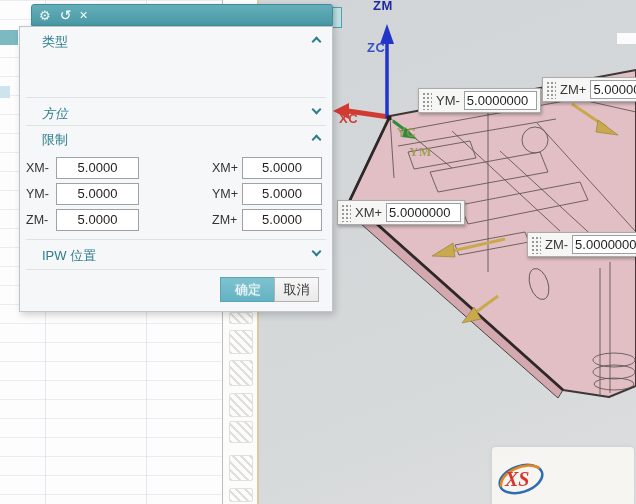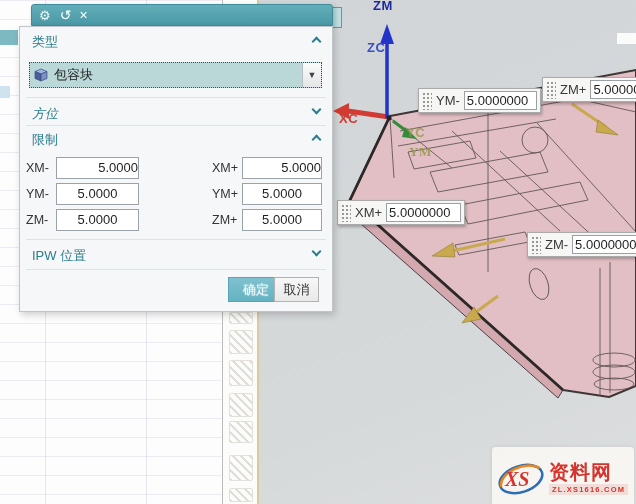--- a/index.html
+++ b/index.html
@@ -22,21 +22,21 @@
     background:repeating-linear-gradient(45deg, rgba(190,186,178,.45) 0 2px, transparent 2px 6px); }
 
   
   .viewport { position:absolute; left:259px; top:0; width:377px; height:504px; overflow:hidden;
     background:linear-gradient(160deg, #d2d5d7 0%, #d6d9da 70%, #dcdedf 100%); }
   .viewport svg { position:absolute; left:0; top:0; }
   .axl { position:absolute; font-size:13px; font-weight:bold; letter-spacing:.5px; }
   .axl.zm { left:114px; top:-2px; color:#1c2a9e; }
   .axl.zc { left:108px; top:40px; color:#3a50c8; }
   .axl.xc { left:80px; top:111px; color:#cd4038; }
-  .axl.yc { left:147px; top:125px; color:rgba(150,150,70,.75); }
+  .axl.yc { left:138px; top:125px; color:rgba(150,150,70,.75); }
   .axl.ym { left:150px; top:144px; color:rgba(150,150,70,.85);font-family:Liberation Serif, serif; }
   .ui-frag { position:absolute; left:358px; top:33px; width:19px; height:11px; background:#fbfbfb; }
 
   
   .callout { position:absolute; height:25px; display:flex; align-items:center; gap:4px;
     background:#f6f6f4; border:1px solid #aaaaaa; box-shadow:1px 2px 3px rgba(0,0,0,.28);
     padding:2px 3px 2px 2px; }
   .handle { width:11px; height:19px; flex:0 0 auto;
     background-image:radial-gradient(circle, #989898 1px, transparent 1.2px);
     background-size:4px 4px; background-position:1px 1px; }
@@ -57,21 +57,21 @@
   .dlg-title { position:absolute; left:12px; top:0; right:0; height:22px;
     background:linear-gradient(#63aeb9, #4a99a6); border:1px solid #3f8d9b;
     border-radius:3px 3px 0 0; display:flex; align-items:center; color:#fff;
     box-shadow:2px 2px 5px rgba(0,0,0,.22); }
   .dlg-title .gear { font-size:13px; margin:0 6px 0 7px; color:#eef6f6; }
   .dlg-title .ttl { flex:1; font-size:13px; font-weight:bold; letter-spacing:1px; }
   .tbtn { width:18px; text-align:center; font-size:14px; color:#fff; cursor:default; }
   .dlg-body { position:absolute; left:0; top:22px; right:0; bottom:0; background:#f6f7f8;
     border:1px solid #bfc6ca; box-shadow:2px 3px 7px rgba(0,0,0,.18); }
 
-  .sec-label { position:absolute; left:12px; font-size:13px; color:#2b7d8c; }
+  .sec-label { position:absolute; left:22px; font-size:13px; color:#2b7d8c; }
   .chev { position:absolute; left:293px; width:8px; height:8px; }
   .chev i { position:absolute; left:0; top:1px; width:7px; height:7px;
     border-right:2px solid #2b7d8c; border-bottom:2px solid #2b7d8c; }
   .chev.up i   { transform:rotate(-135deg); top:3px; }
   .chev.down i { transform:rotate(45deg); top:-1px; }
 
   .divider { position:absolute; left:6px; right:6px; height:1px; background:#dde2e5; }
 
   .dropdown { position:absolute; left:9px; top:35px; width:293px; height:26px;
     background:#bad8d7; border:1px dotted #4a4a4a; display:flex; align-items:center; }
@@ -79,26 +79,26 @@
   .dropdown .dtext { flex:1; font-size:13px; color:#222; }
   .dd-btn { width:19px; height:24px; background:linear-gradient(#fbfbfb,#e4e6e8);
     border-left:1px solid #b7bcbf; display:flex; align-items:center; justify-content:center;
     font-size:9px; color:#444; }
 
   .frow-label { position:absolute; font-size:12.5px; color:#333; }
   .inp { position:absolute; height:22px; background:#fff; border:1px solid #9ba3a8;
     font-size:13px; color:#1f1f1f; text-align:center; line-height:20px; overflow:hidden; }
   .col-l.frow-label { left:6px; }  .col-l.inp { left:36px; width:83px; }
   .col-r.frow-label { left:192px; } .col-r.inp { left:222px; width:80px; }
-  .row0 { top:130px;text-align:right; } .row1 { top:156px; } .row2 { top:182px; }
+  .row0 { top:130px; } .row1 { top:156px; } .row2 { top:182px; }
   .frow-label.row0, .frow-label.row1, .frow-label.row2 { margin-top:4px; }
 
   .btn { position:absolute; top:250px; height:25px; font-size:13px; text-align:center;
     line-height:23px; }
-  .btn-ok { left:208px; width:56px; background:linear-gradient(#7fc2cf,#64b2c2);
+  .btn-ok { left:200px; width:56px; background:linear-gradient(#7fc2cf,#64b2c2);
     border:1px solid #58a5b5; color:#f2fafa; text-shadow:0 0 2px rgba(255,255,255,.6); }
   .btn-cancel { left:254px; width:45px; background:linear-gradient(#f7f7f7,#e9e9e9);
     border:1px solid #b2b2b2; color:#333; }
 
   
   .wm { position:absolute; left:492px; top:447px; width:142px; height:62px; z-index:20;
     background:rgba(248,246,242,.92); border-radius:4px; display:flex; align-items:center;
     padding:2px 3px; box-shadow:0 0 4px rgba(0,0,0,.08); }
   .wm-logo { flex:0 0 auto; }
   .wm-right { display:flex; flex-direction:column; margin-left:2px; }
@@ -216,29 +216,20 @@
       <span class="tbtn">↺</span>
       <span class="tbtn">×</span>
     </div>
     <div class="dlg-body">
 
       <div class="sec-label" style="top:6px;">类型</div>
       <div class="chev up" style="top:8px;">
           <i></i>
         </div>
 
-      <div class="dropdown">
-        <svg class="cube" width="15" height="14" viewBox="0 0 15 14">
-          <polygon points="7,1 13,3.5 7,6 1,3.5" fill="#9db7e0" stroke="#3c4e86" stroke-width="0.7"></polygon>
-          <polygon points="1,3.5 7,6 7,13 1,10.5" fill="#4a5f94" stroke="#3c4e86" stroke-width="0.7"></polygon>
-          <polygon points="13,3.5 13,10.5 7,13 7,6" fill="#7b90c4" stroke="#3c4e86" stroke-width="0.7"></polygon>
-        </svg>
-        <span class="dtext">包容块</span>
-        <span class="dd-btn">▼</span>
-      </div>
 
       <div class="divider" style="top:70px;"></div>
       <div class="sec-label" style="top:78px;font-style:italic;">方位</div>
       <div class="chev down" style="top:80px;">
           <i></i>
         </div>
 
       <div class="divider" style="top:98px;"></div>
       <div class="sec-label" style="top:104px;">限制</div>
       <div class="chev up" style="top:106px;">
@@ -271,19 +262,15 @@
       <div class="btn btn-cancel">取消</div>
     </div>
   </div>
 
   <div class="wm">
     <svg class="wm-logo" width="52" height="46" viewBox="0 0 52 46">
       <ellipse cx="26" cy="24" rx="22" ry="13" fill="none" stroke="#2e6db4" stroke-width="2.5" transform="rotate(-18 26 24)"></ellipse>
       <path d="M6,31 A22,13 -18 0 1 45,14" fill="none" stroke="#e8861e" stroke-width="2.5" transform="rotate(-2 26 24)"></path>
       <text x="10" y="31" font-size="20" font-weight="bold" font-style="italic" fill="#d6342c" font-family="Liberation Serif, serif">XS</text>
     </svg>
-    <div class="wm-right">
-      <span class="wm-name">资料网</span>
-      <span class="wm-url">ZL.XS1616.COM</span>
-    </div>
   </div>
 
 </div>
 
 </body></html>

